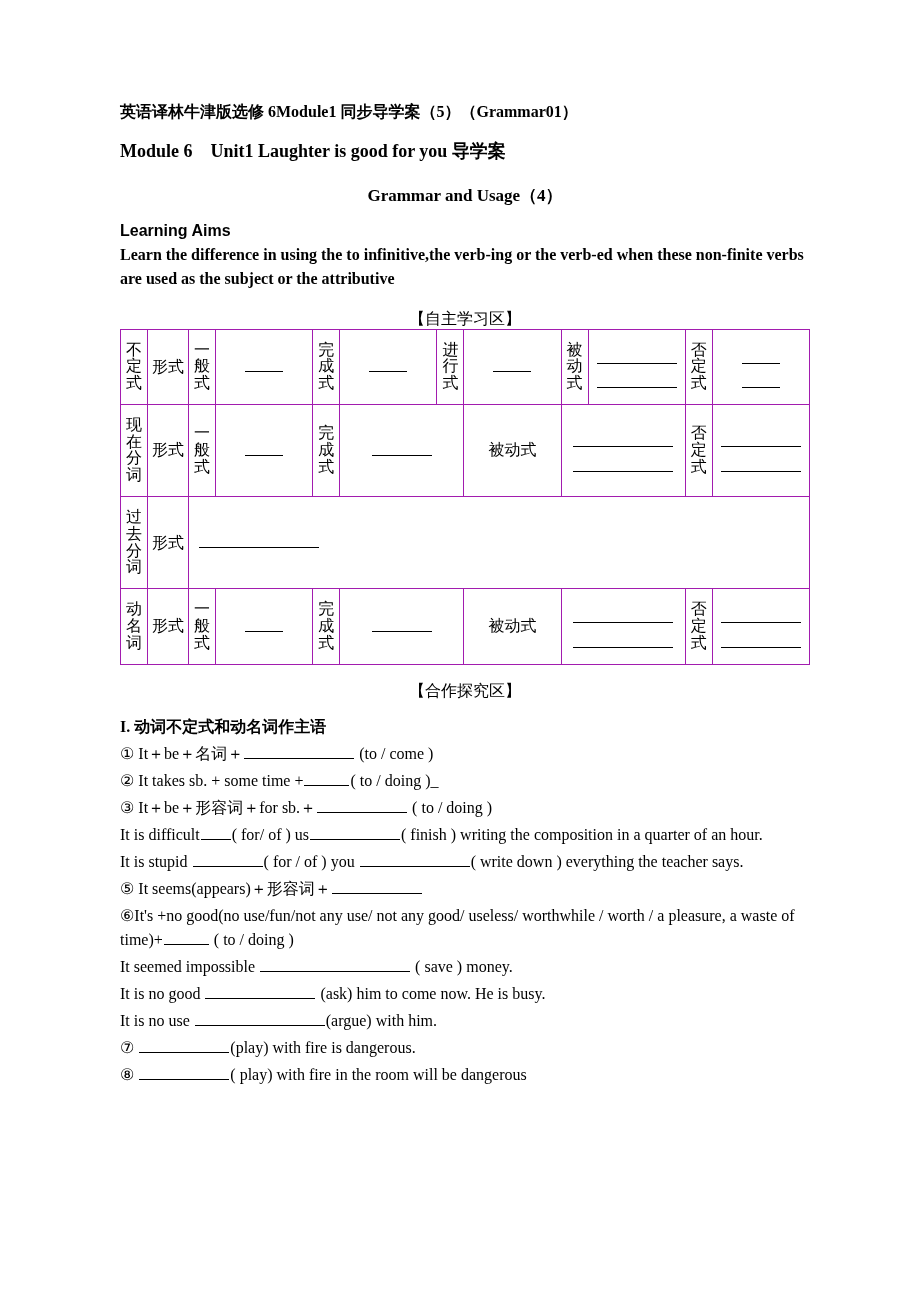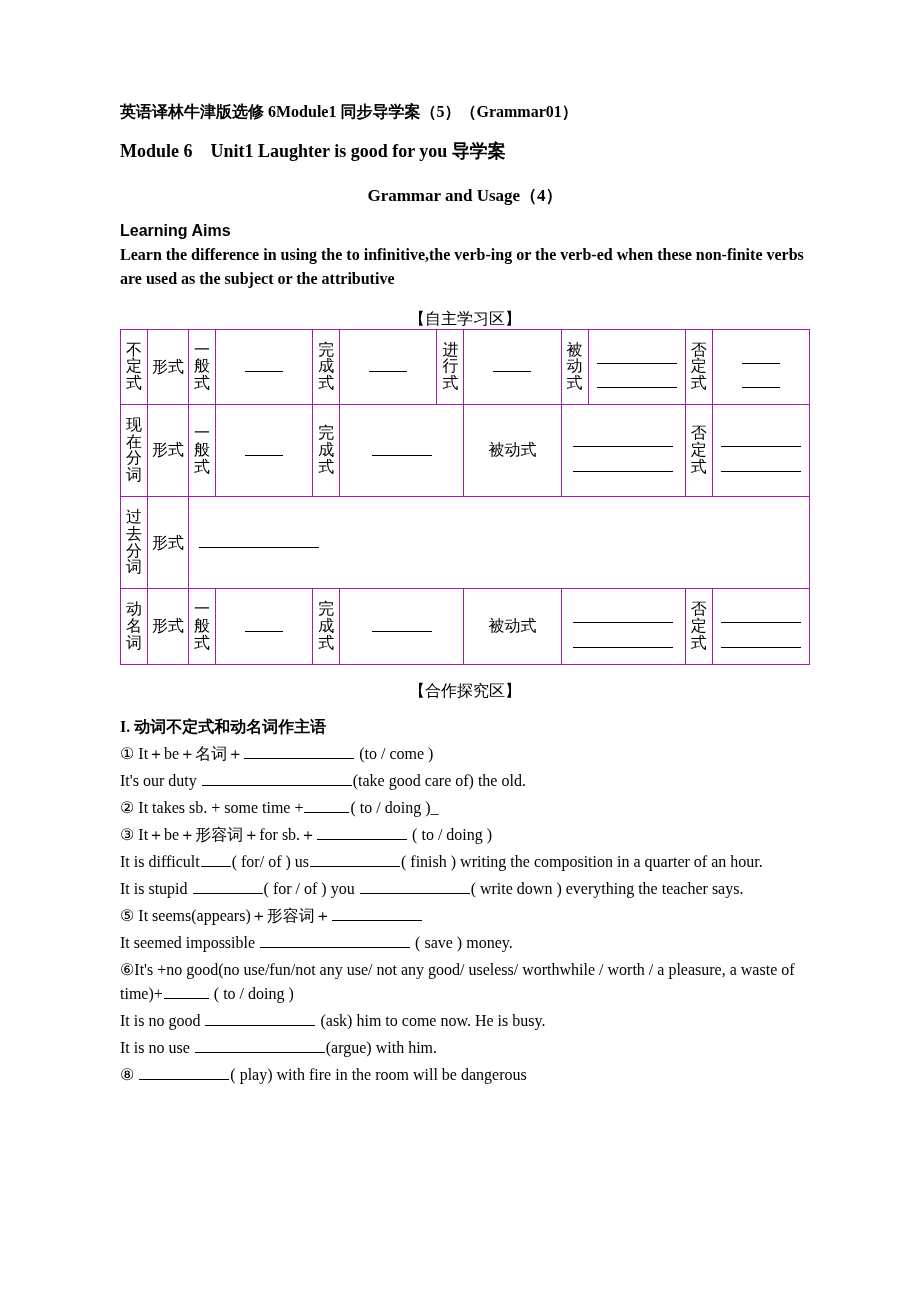--- a/index.html
+++ b/index.html
@@ -195,45 +195,45 @@
 
 <div class="zone-label" style="margin-top:14px">【合作探究区】</div>
 
 <div class="content-body" style="margin-top:12px">
   <div class="section-hdr" style="margin-top:2px">I. 动词不定式和动名词作主语</div>
 
   <div class="line">
     <span>① It＋be＋名词＋</span><span class="ublank m"></span><span> (to / come )</span>
   </div>
   <div class="line">
-    <span> It's our duty </span><span class="ublank l"></span><span>(take good care of) the old.</span>
-  </div>
-  <div class="line">
     <span>② It takes sb. + some time +</span><span class="ublank s"></span><span>( to / doing )_</span>
   </div>
   <div class="line">
     <span>③ It＋be＋形容词＋for sb.＋</span><span class="ublank"></span><span> ( to / doing )</span>
   </div>
   <div class="line">
     <span>It is difficult</span><span class="ublank s" style="min-width:30px"></span><span>( for/ of ) us</span><span class="ublank"></span><span>( finish ) writing the composition in a quarter of an hour.</span>
   </div>
   <div class="line">
     <span>It is stupid </span><span class="ublank" style="min-width:70px"></span><span>( for / of ) you </span><span class="ublank m"></span><span>( write down ) everything the teacher says.</span>
   </div>
   <div class="line">
     <span>⑤ It seems(appears)＋形容词＋</span><span class="ublank"></span>
   </div>
   <div class="line">
+    <span>⑥It's +no good(no use/fun/not any use/ not any good/ useless/ worthwhile / worth / a pleasure, a waste of time)+</span><span class="ublank s"></span><span> ( to / doing )</span>
+  </div>
+  <div class="line">
     <span>It seemed impossible </span><span class="ublank l"></span><span> ( save ) money.</span>
   </div>
   <div class="line">
-    <span>⑥It's +no good(no use/fun/not any use/ not any good/ useless/ worthwhile / worth / a pleasure, a waste of time)+</span><span class="ublank s"></span><span> ( to / doing )</span>
-  </div>
-  <div class="line">
     <span>It is no good </span><span class="ublank m"></span><span> (ask) him to come now. He is busy.</span>
   </div>
   <div class="line">
     <span>It is no use </span><span class="ublank l" style="min-width:130px"></span><span>(argue) with him.</span>
   </div>
   <div class="line">
+    <span>⑦ </span><span class="ublank"></span><span>(play) with fire is dangerous.</span>
+  </div>
+  <div class="line">
     <span>⑧ </span><span class="ublank"></span><span>( play) with fire in the room will be dangerous</span>
   </div>
 </div>
 
 </body></html>

